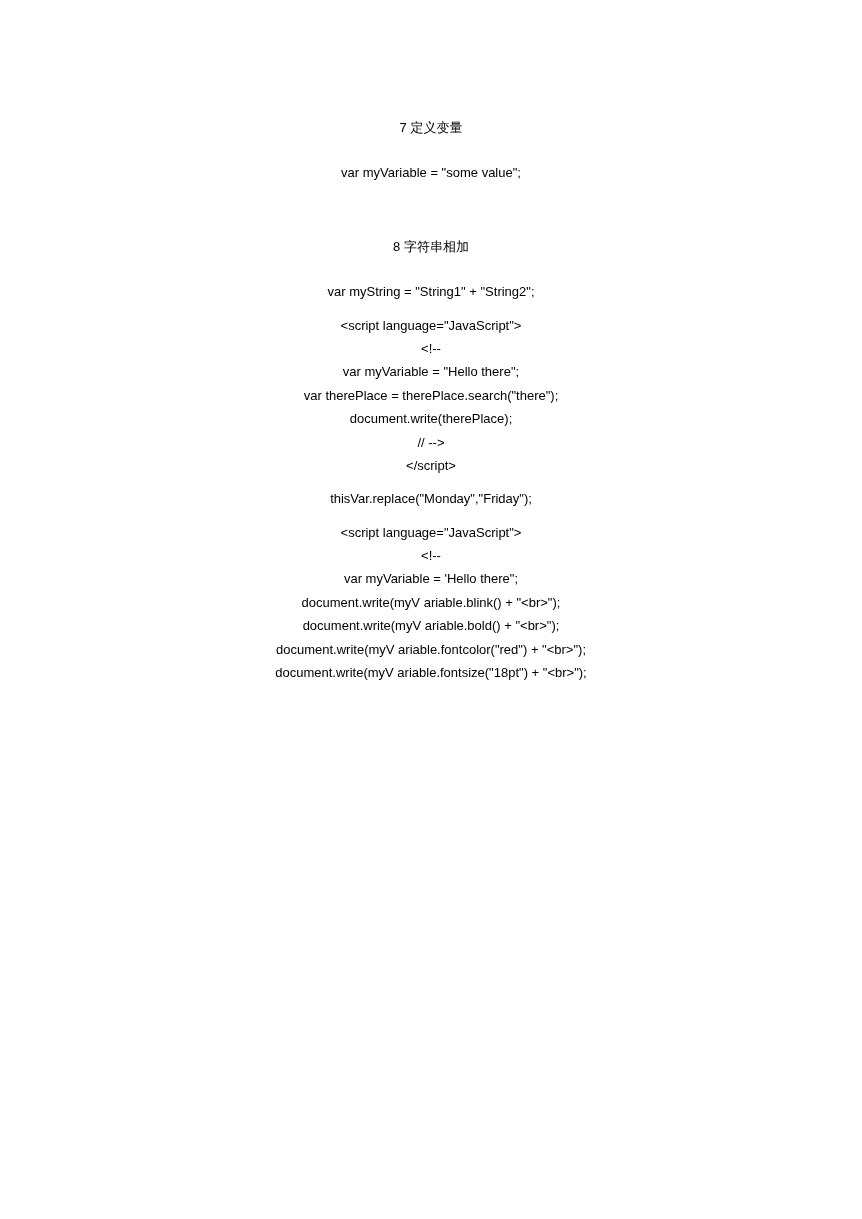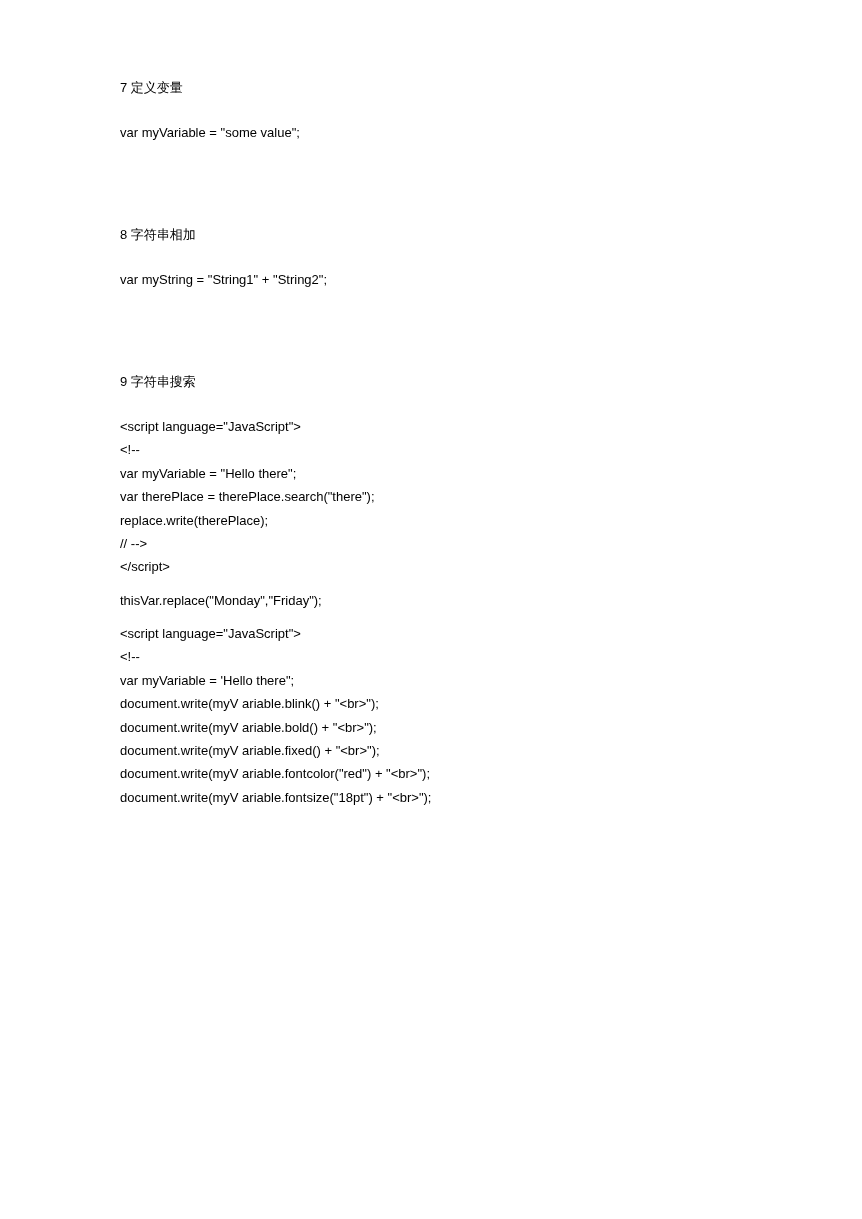--- a/index.html
+++ b/index.html
@@ -7,25 +7,26 @@
     padding: 0;
     background: #ffffff;
     font-family: Arial, "Microsoft YaHei", sans-serif;
     font-size: 13px;
     color: #000000;
     line-height: 1.8;
   }
   .page {
     width: 862px;
     min-height: 1219px;
-    padding: 76px 120px 100px 120px;
+    padding: 116px 120px 100px 120px;
     box-sizing: border-box;
+    text-align: center;
   }
   .section-heading {
-    margin-top: 78px;
+    margin-top: 50px;
     margin-bottom: 22px;
   }
   .code-line {
     margin: 0;
     padding: 0;
   }
   .block {
     margin-bottom: 10px;
   }
   .first-heading {
@@ -40,39 +41,37 @@
   <div class="section-heading first-heading">7  定义变量</div>
   <div class="block">
     <div class="code-line">var myVariable = "some value";</div>
   </div>
 
   <div class="section-heading">8  字符串相加</div>
   <div class="block">
     <div class="code-line">var myString = "String1" + "String2";</div>
   </div>
 
-  <div class="section-heading">9  字符串搜索</div>
   <div class="block">
     <div class="code-line">&lt;script language="JavaScript"&gt;</div>
     <div class="code-line">&lt;!--</div>
     <div class="code-line">var myVariable = "Hello there";</div>
     <div class="code-line">var therePlace = therePlace.search("there");</div>
-    <div class="code-line">replace.write(therePlace);</div>
+    <div class="code-line">document.write(therePlace);</div>
     <div class="code-line">// --&gt;</div>
     <div class="code-line">&lt;/script&gt;</div>
   </div>
 
   <div class="block">
     <div class="code-line">thisVar.replace("Monday","Friday");</div>
   </div>
 
   <div class="block">
     <div class="code-line">&lt;script language="JavaScript"&gt;</div>
     <div class="code-line">&lt;!--</div>
     <div class="code-line">var myVariable = 'Hello there";</div>
     <div class="code-line">document.write(myV ariable.blink() + "&lt;br&gt;");</div>
     <div class="code-line">document.write(myV ariable.bold() + "&lt;br&gt;");</div>
-    <div class="code-line">document.write(myV ariable.fixed() + "&lt;br&gt;");</div>
     <div class="code-line">document.write(myV ariable.fontcolor("red") + "&lt;br&gt;");</div>
     <div class="code-line">document.write(myV ariable.fontsize("18pt") + "&lt;br&gt;");</div>
   </div>
 
 </div>
 
 </body></html>

